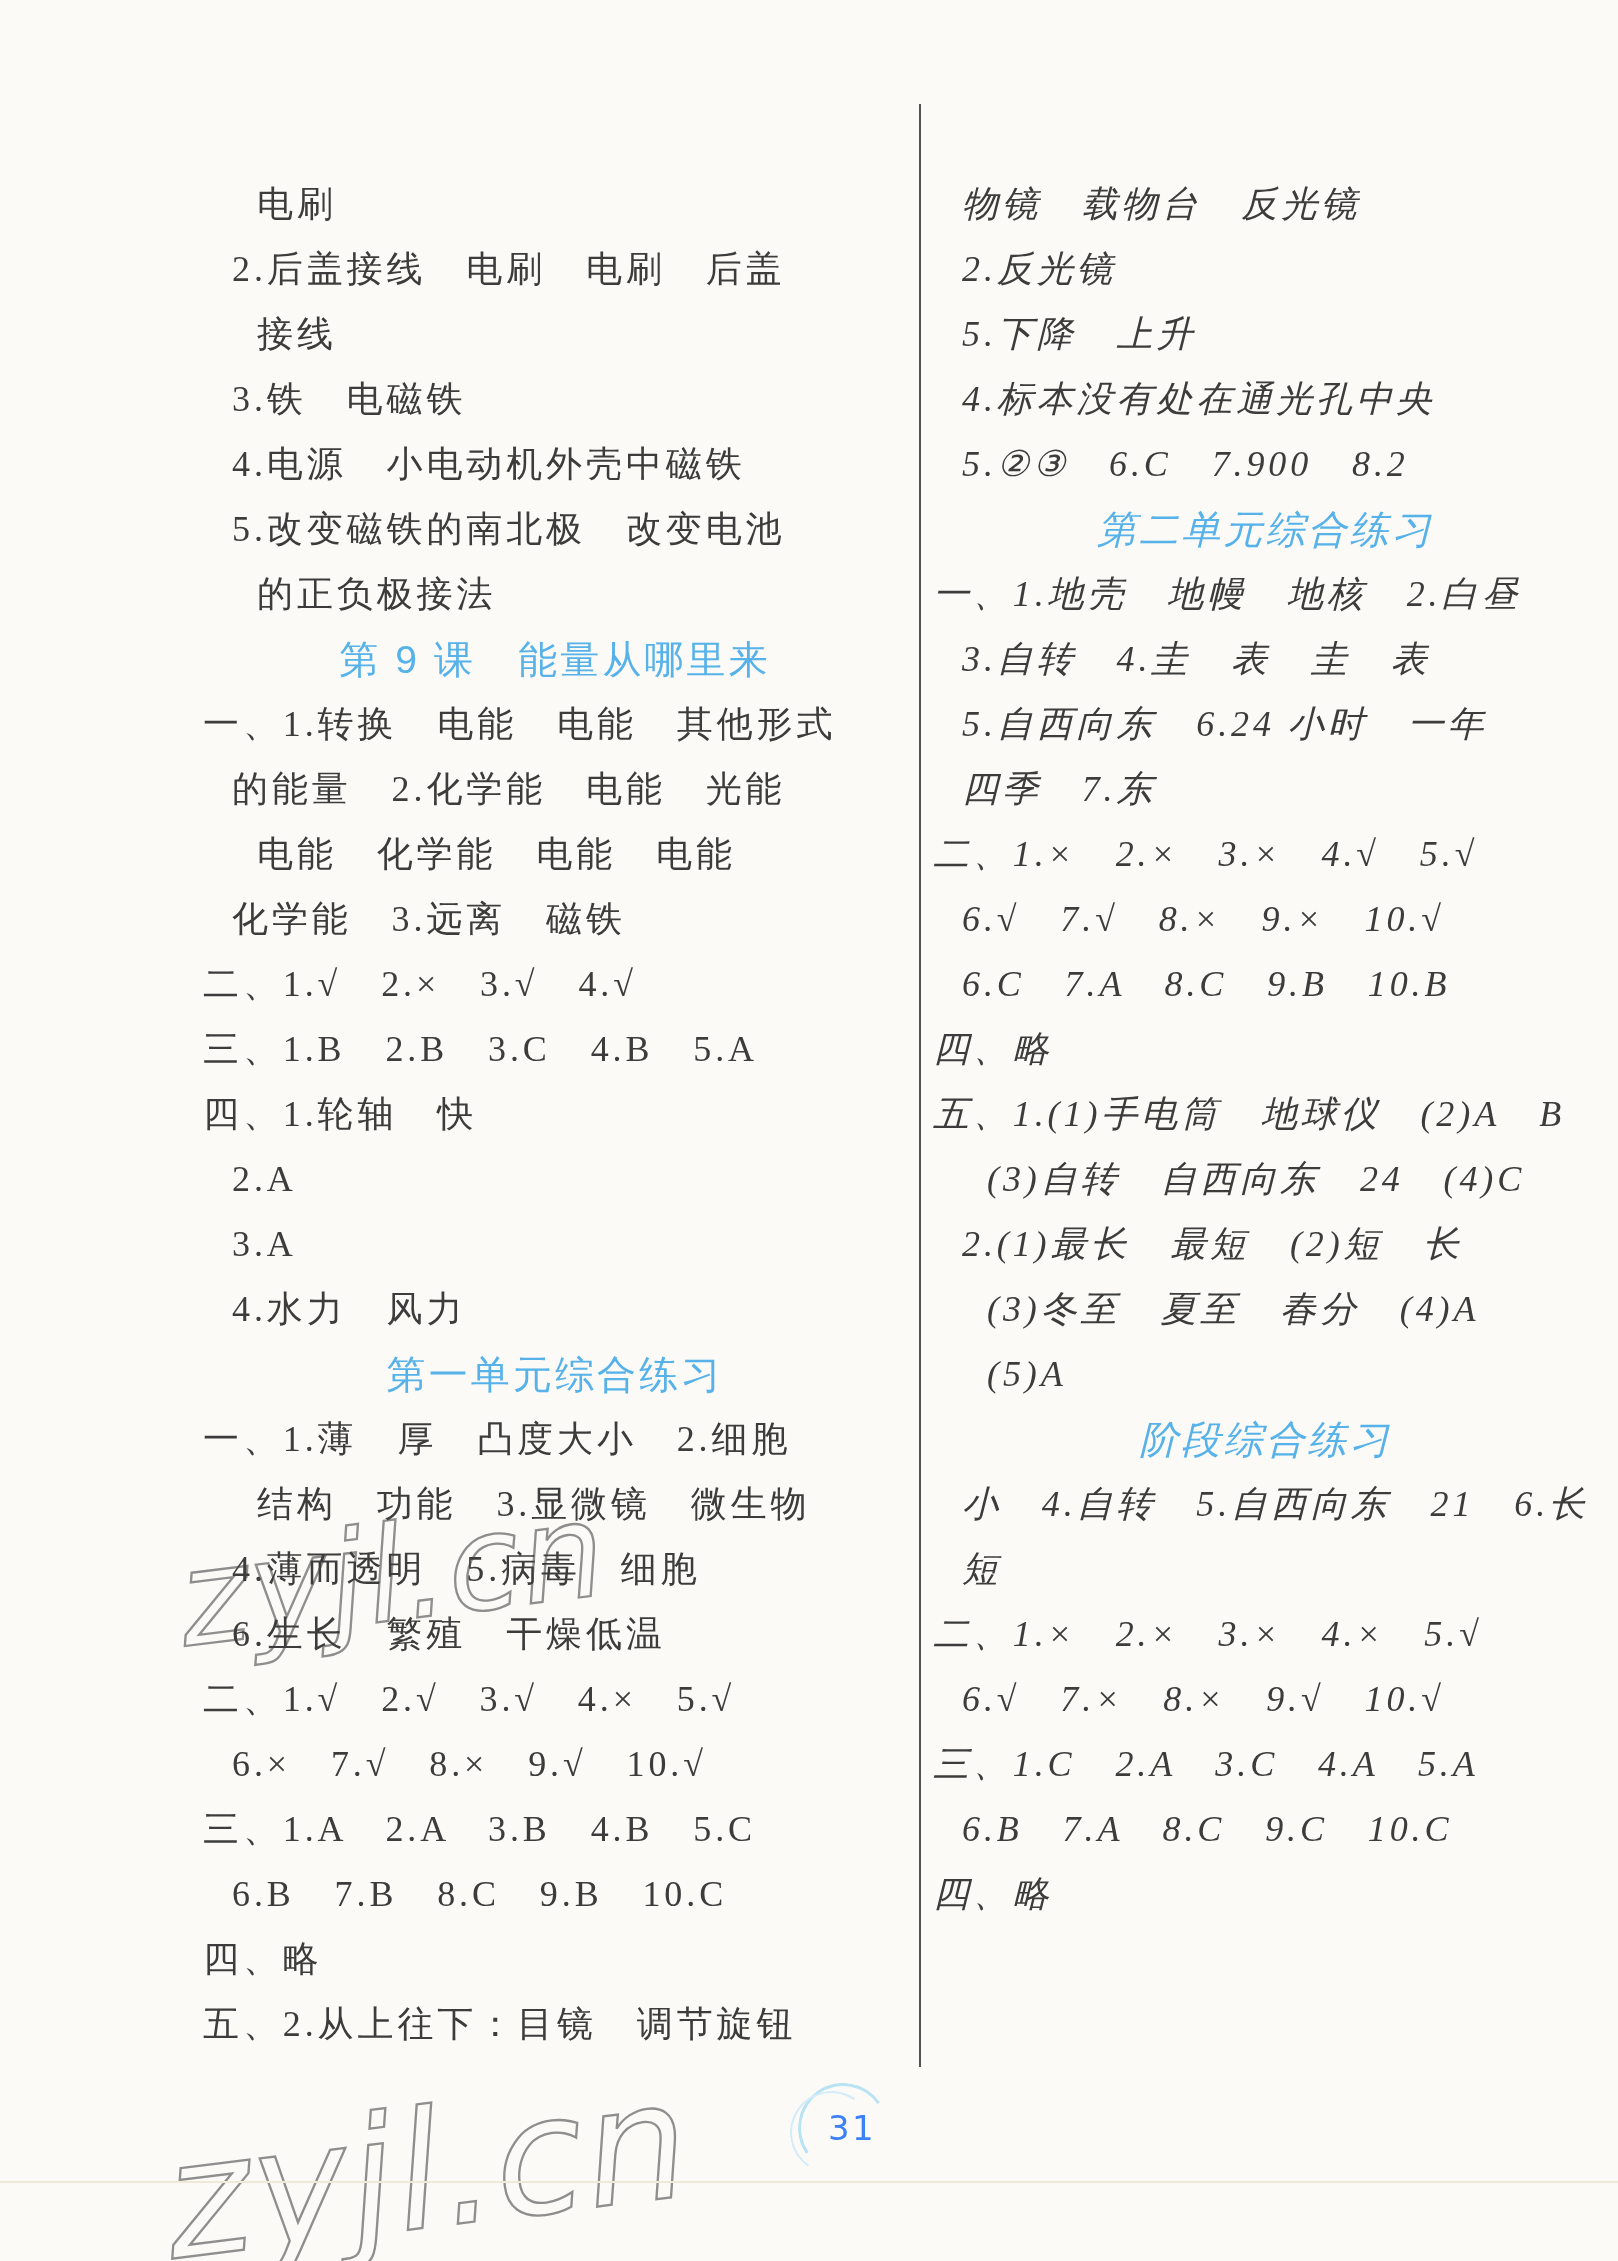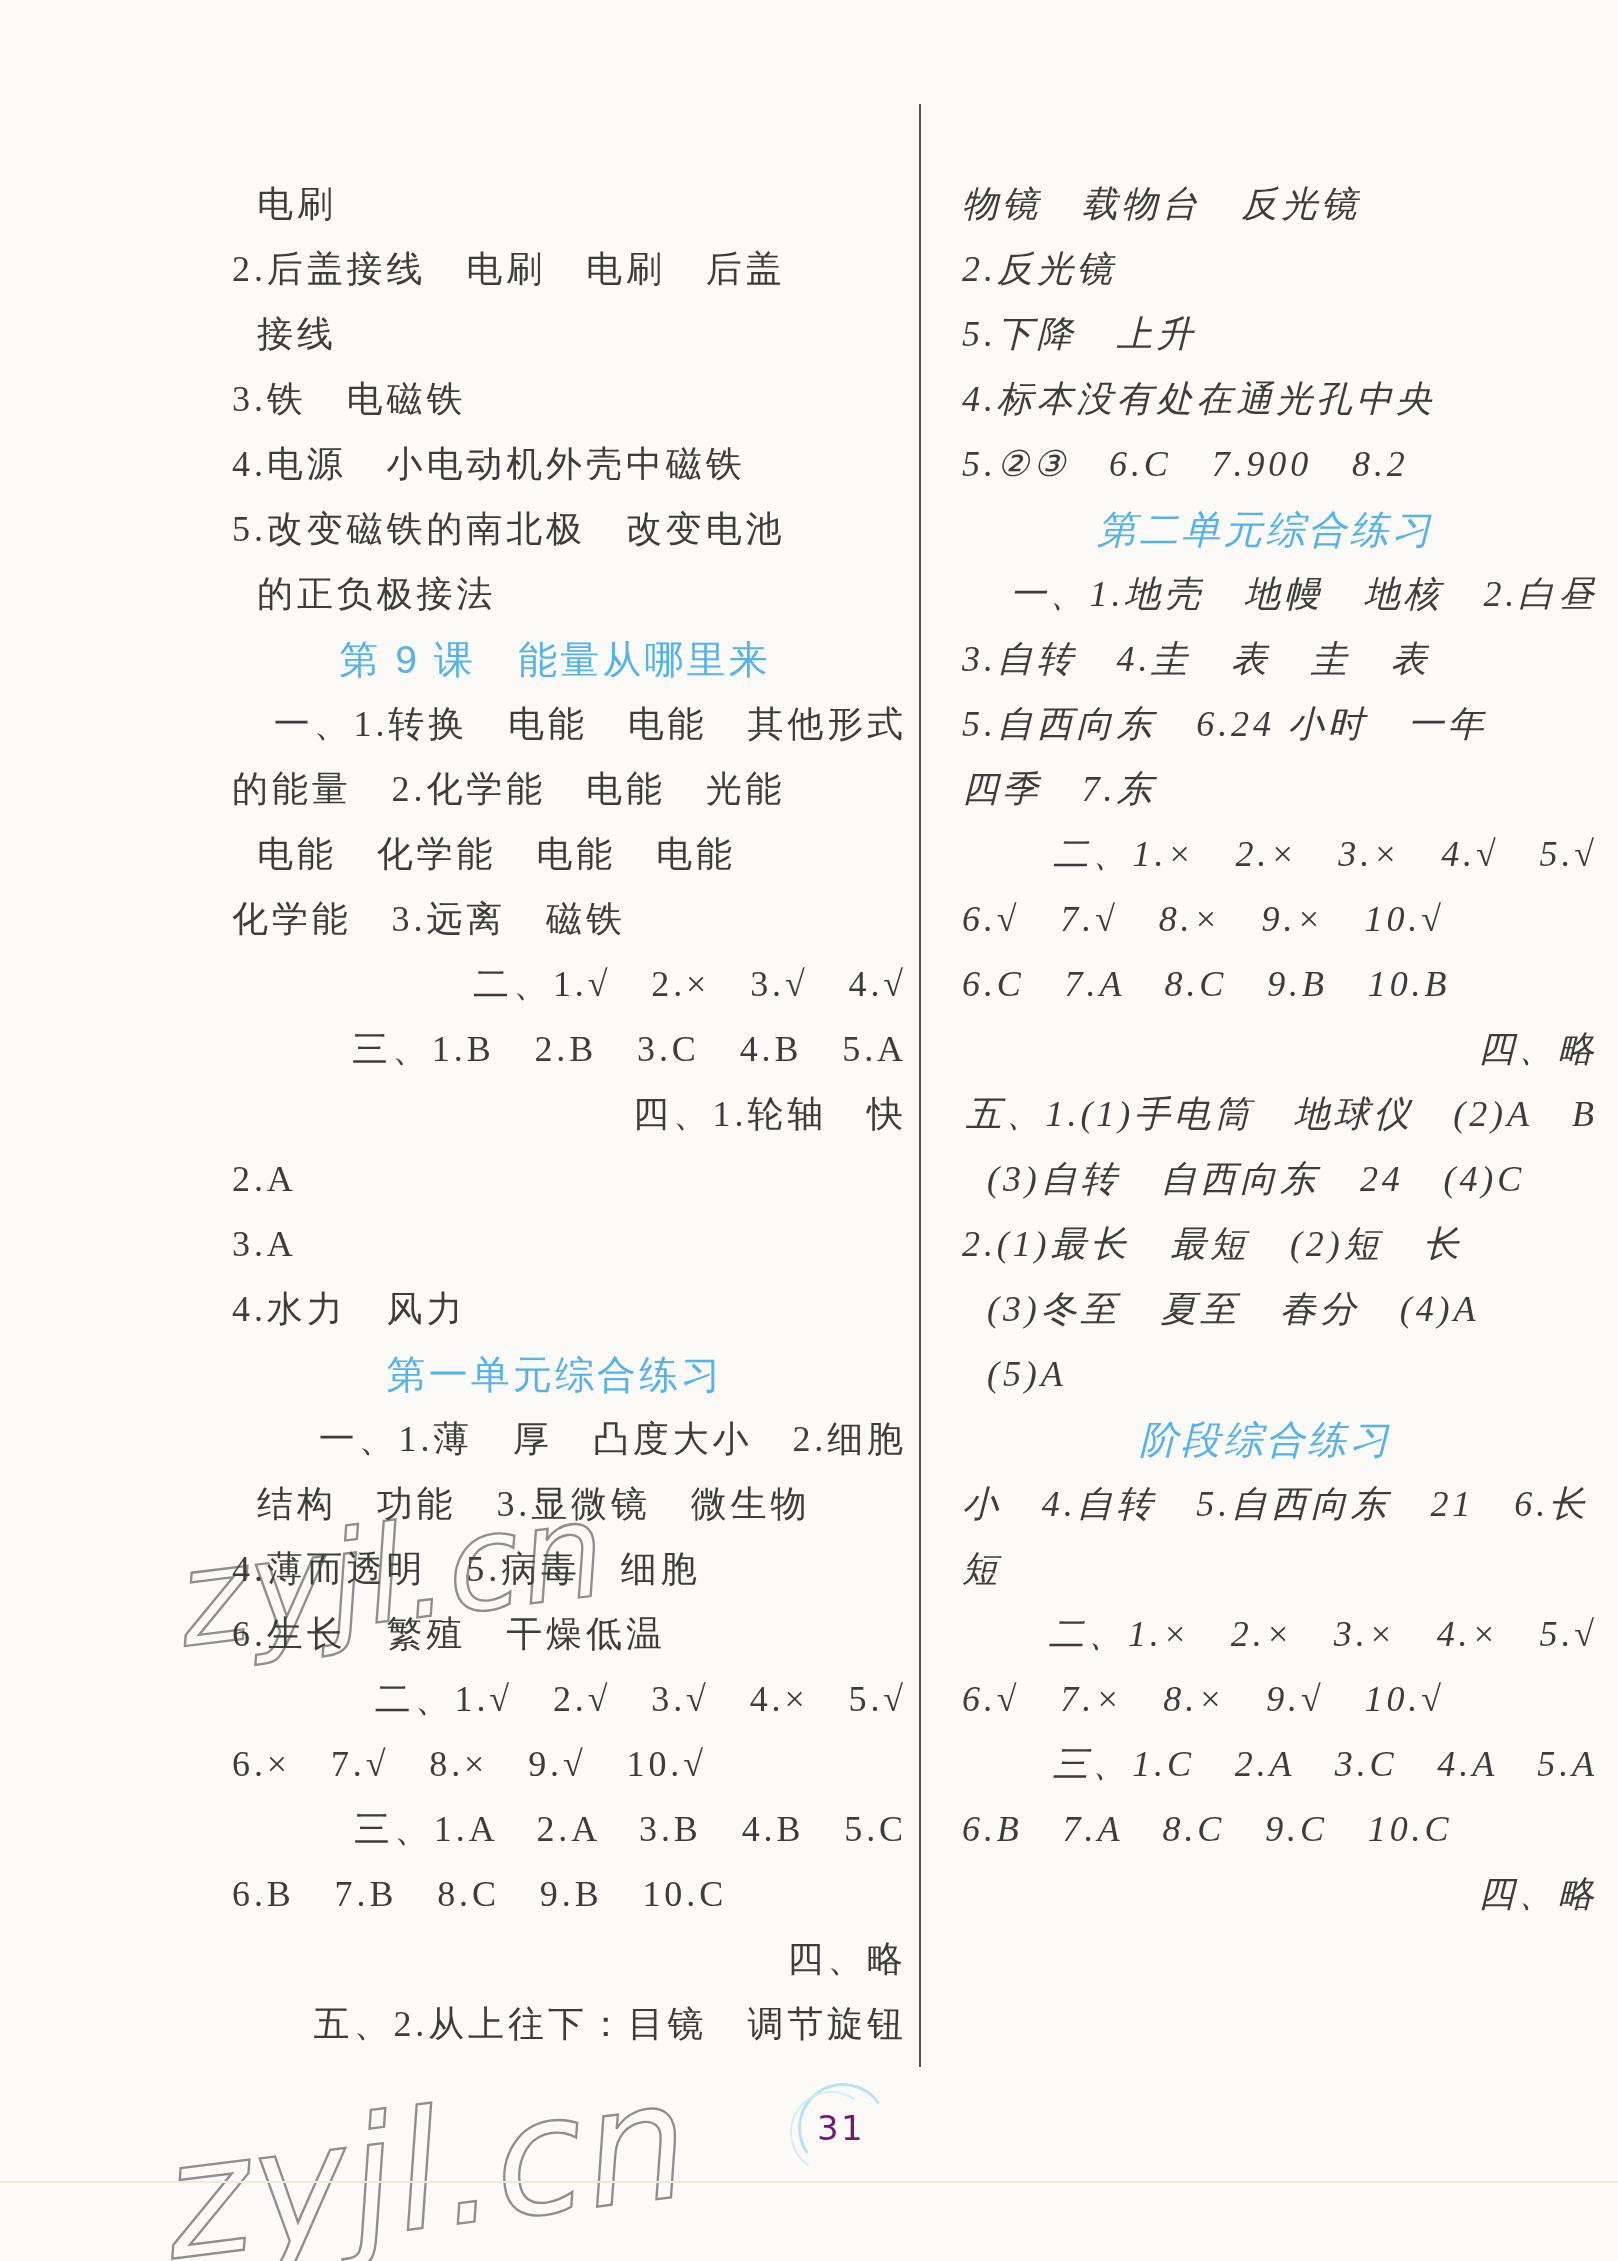--- a/index.html
+++ b/index.html
@@ -12,21 +12,21 @@
     color:#3c3c3c;
   }
   .col{position:absolute;top:172px;}
   .col-left{left:203px;width:704px;}
   .col-right{left:933px;width:665px;font-style:italic;}
   .line{
     height:65px;line-height:65px;
     font-size:36px;letter-spacing:3.9px;
     white-space:nowrap;
   }
-  .indent-0{padding-left:0;text-align:right;}
+  .indent-0{padding-left:0;}
   .indent-1{padding-left:29px;}
   .indent-2{padding-left:54px;}
   .hline{
     text-align:center;
     color:#57b2e9;
     font-family:"Liberation Sans","DejaVu Sans",sans-serif;
     font-size:39px;letter-spacing:3.1px;
     padding-left:0;
   }
   .divider{
@@ -39,23 +39,23 @@
     font-style:italic;
     fill:#fbfaf7;
     stroke:#8e8e8e;
     stroke-width:3px;
     letter-spacing:2px;
   }
   .wm-mid{left:162px;top:1462px;}
   .wm-bottom{left:147px;top:2026px;}
   .pagenum{
     position:absolute;left:817px;top:2105px;width:70px;
-    text-align:left;
+    text-align:center;
     font-family:"DejaVu Sans",sans-serif;
-    font-size:34px;color:#701a75;letter-spacing:2.3px;
+    font-size:34px;color:#3b82f6;letter-spacing:2.3px;
     line-height:46px;
   }
   .arc1{
     position:absolute;left:798px;top:2083px;
     width:84px;height:84px;border-radius:50%;
     border:3.1px solid #b9e3f3;
     border-right-color:transparent;
     border-top-color:transparent;
     transform:rotate(100deg);
   }

